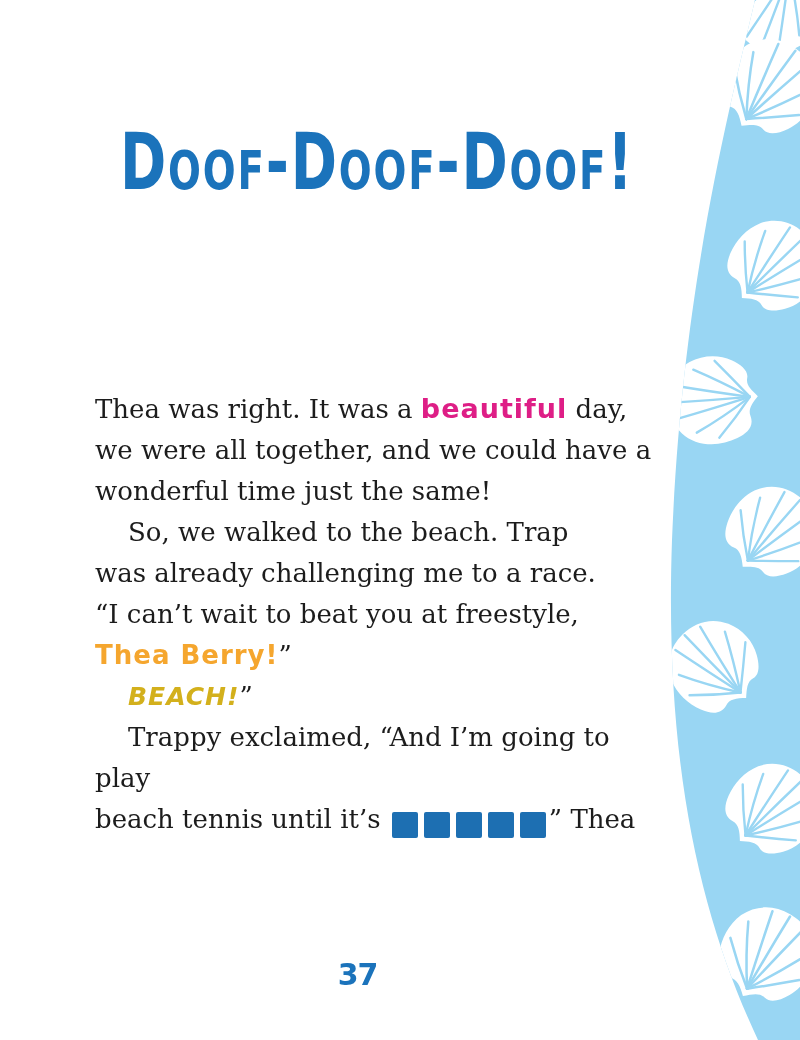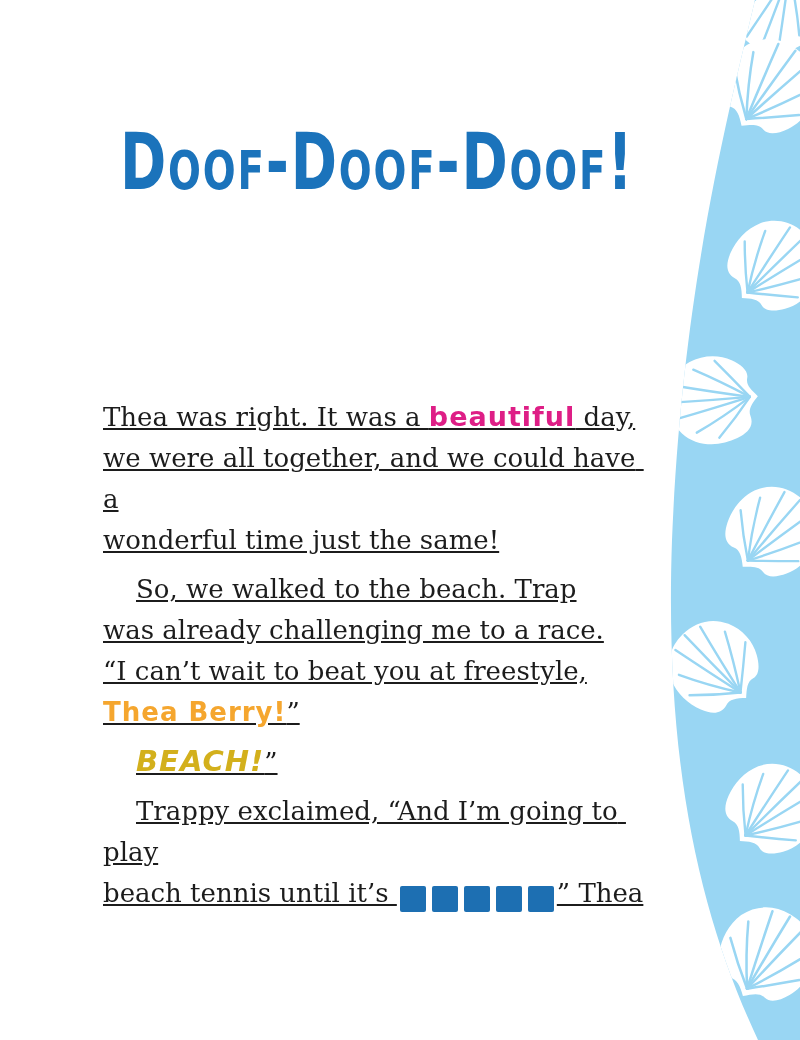--- a/index.html
+++ b/index.html
@@ -51,25 +51,24 @@
   .content {
     position: absolute;
     left: 95px;
     top: 388px;
     width: 560px;
     font-size: 26px;
     line-height: 41px;
     color: var(--text, #1C1C1C);
   }
   .content p {
-    margin: 8px;
+    margin: 0;
     white-space: pre-wrap;
     text-indent: 33px;
     font-family: "DejaVu Serif", "Liberation Serif", serif;
-    text-decoration: underline;
   }
   .content p.no-indent { text-indent: 0; }
 
   .w-pink {
     font-family: "DejaVu Sans", sans-serif;
     font-weight: bold;
     font-size: 27px;
     letter-spacing: 1px;
     color: var(--pink, #DE1E86);
   }
@@ -77,21 +76,21 @@
     font-family: "DejaVu Sans", sans-serif;
     font-weight: bold;
     font-size: 26px;
     letter-spacing: 1px;
     color: var(--orange, #F5A62E);
   }
   .w-yellow {
     font-family: "DejaVu Sans", sans-serif;
     font-weight: bold;
     font-style: italic;
-    font-size: 29px;
+    font-size: 25px;
     letter-spacing: 1px;
     color: var(--yellow, #D3B01C);
   }
 
   .tile {
     display: inline-block;
     width: 26px;
     height: 26px;
     line-height: 27px;
     margin: 0 3px;
@@ -164,14 +163,15 @@
 was already challenging me to a race.
 “I can’t wait to beat you at freestyle,
 </span><span class="w-orange">Thea Berry!</span><span>”</span></p>
 
     <p><span class="w-yellow">BEACH!</span><span>”</span></p>
 
     <p><span>Trappy exclaimed, “And I’m going to play
 beach tennis until it’s </span><span class="tile">D</span><span class="tile">A</span><span class="tile">R</span><span class="tile">K</span><span class="tile">!</span><span>” Thea</span></p>
   </div>
 
+  <div class="page-number">37</div>
 
 </div>
 
 </body></html>

